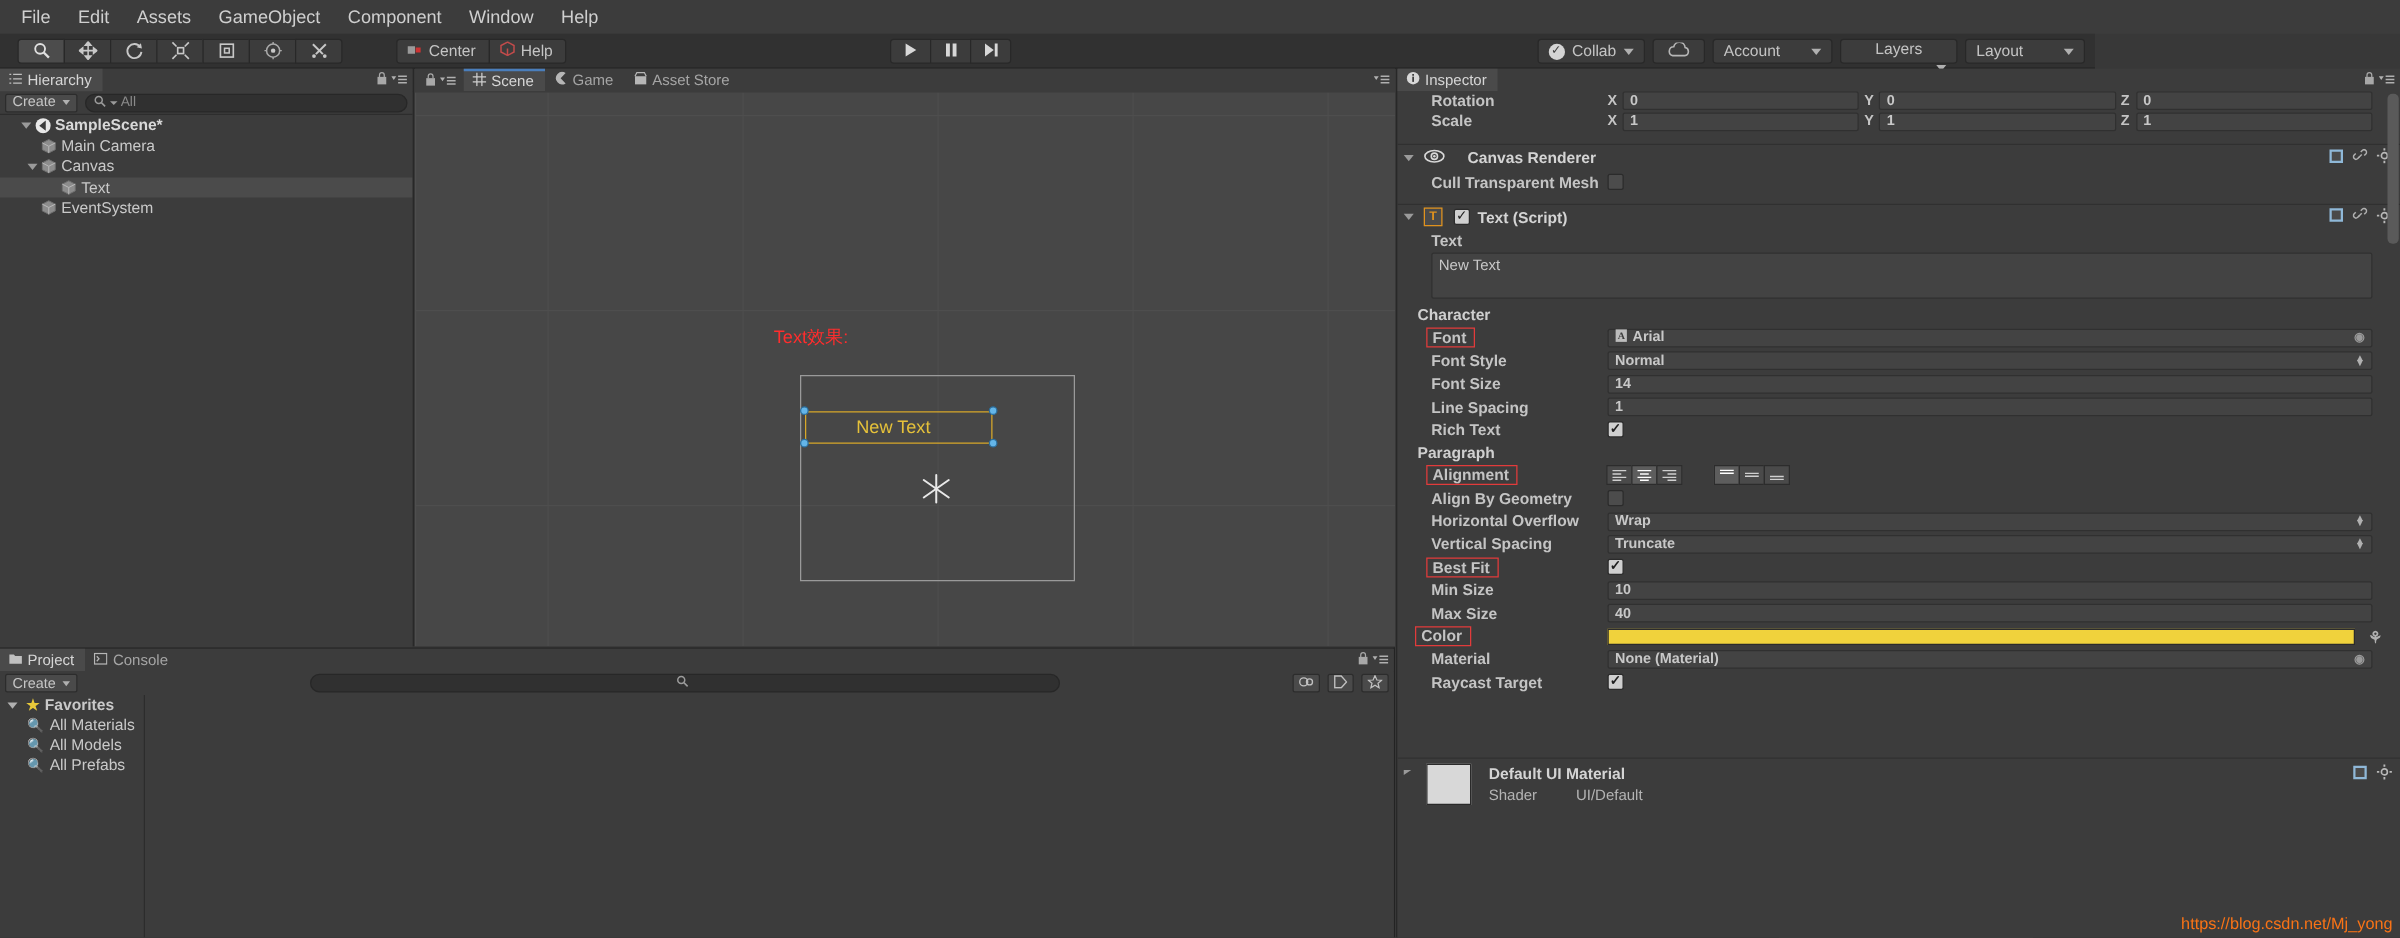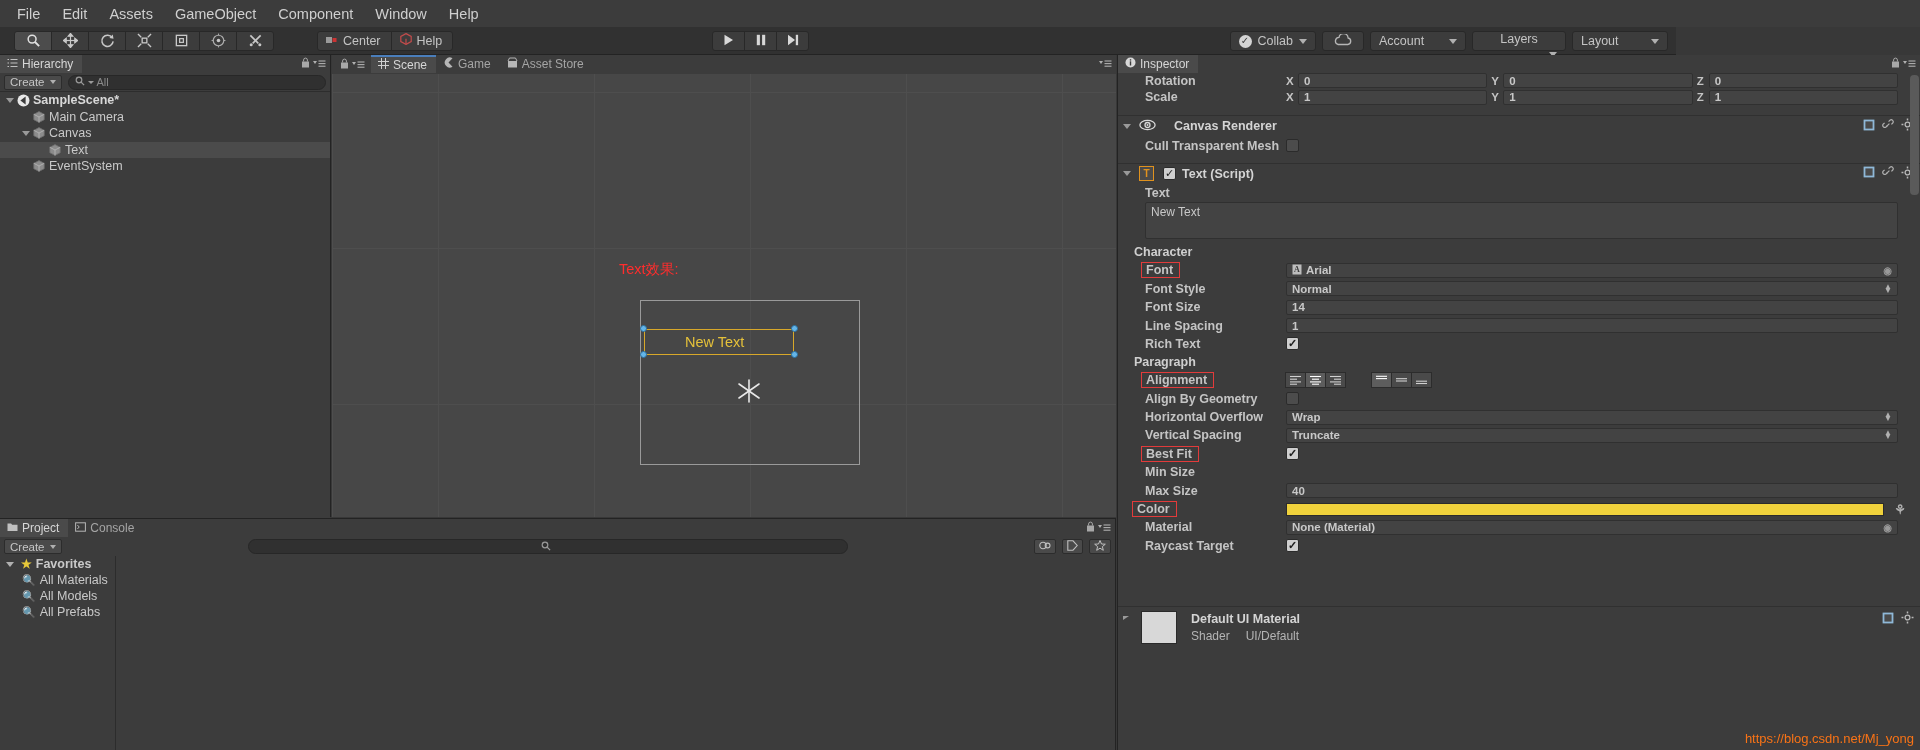--- a/index.html
+++ b/index.html
@@ -104,21 +104,21 @@
     flex: 1; height: 15px; background: #303030; border: 1px solid #272727;
     border-radius: 8px; display: flex; align-items: center; padding: 0 6px;
     gap: 3px; font-size: 11px; color: #8a8a8a;
   }
   .h-body { background: #3c3c3c; height: calc(100% - 19px); overflow: hidden; }
   .h-row {
     height: 16.5px; display: flex; align-items: center; font-size: 12.5px;
     color: #c9c9c9; padding-right: 4px; white-space: nowrap;
   }
   .h-row.selected { background: #4b4b4b; }
-  .h-row.scene-row { font-weight: bold; color: #d8d8d8; }
+  .h-row.scene-row { font-weight: bold; color: #d8d8d8; padding-left: 11px; }
   .tri {
     width: 0; height: 0; border-left: 4.5px solid transparent;
     border-right: 4.5px solid transparent; border-top: 5.5px solid #9a9a9a;
     margin-right: 3px; flex: none;
   }
   .tri.hidden { visibility: hidden; }
   .cube { width: 12px; height: 12px; margin-right: 4px; flex: none; }
 
   
   #sceneview {
@@ -1120,20 +1120,21 @@
         </div>
       </div>
       <div class="row">
         <div class="lbl-wrap">
           <div class="lbl red-box">Best Fit</div>
         </div>
         <div class="chk">✓</div>
       </div>
       <div class="row">
         <div class="lbl">Min Size</div>
+        <div class="fieldbox">10</div>
       </div>
       <div class="row">
         <div class="lbl">Max Size</div>
         <div class="fieldbox">40</div>
       </div>
       <div class="row">
         <div class="lbl-wrap">
           <div class="lbl red-box" style="margin-left:14px;">Color</div>
         </div>
         <div class="colorbar" id="color-swatch" style="background: rgb(240, 210, 60);"></div>
@@ -1151,21 +1152,21 @@
         <div class="chk">✓</div>
       </div>
 
       <div style="height:14px;"></div>
 
       <div class="comp-hdr" style="height:42px;align-items:flex-start;padding-top:4px;margin-top:37px;">
         <span class="tri" style="border-left-width:4px;border-right-width:4px;border-top:none;border-bottom:4.5px solid transparent;border-left:6px solid #9a9a9a;border-right:none;margin-top:5px;"></span>
         <span style="width:36px;height:33px;background:#d8d8d8;border:1px solid #2a2a2a;margin-left:4px;"></span>
         <div style="display:flex;flex-direction:column;margin-left:9px;margin-top:1px;">
           <span class="comp-title">Default UI Material</span>
-          <span style="display:flex;gap:16px;margin-top:3px;font-size:12px;color:#b4b4b4;">
+          <span style="display:flex;gap:31px;margin-top:3px;font-size:12px;color:#b4b4b4;">
             <span>Shader</span>
             <span>UI/Default</span>
           </span>
         </div>
         <span class="comp-icons" style="top:4px;">
           <span>
             <svg width="12" height="12" viewBox="0 0 12 12">
                 <rect x="0.6" y="0.6" width="10.8" height="10.8" fill="#8fb8d8"></rect>
                 <rect x="2.4" y="2.4" width="7.2" height="7.2" fill="#4a4a4a"></rect>
               </svg>

